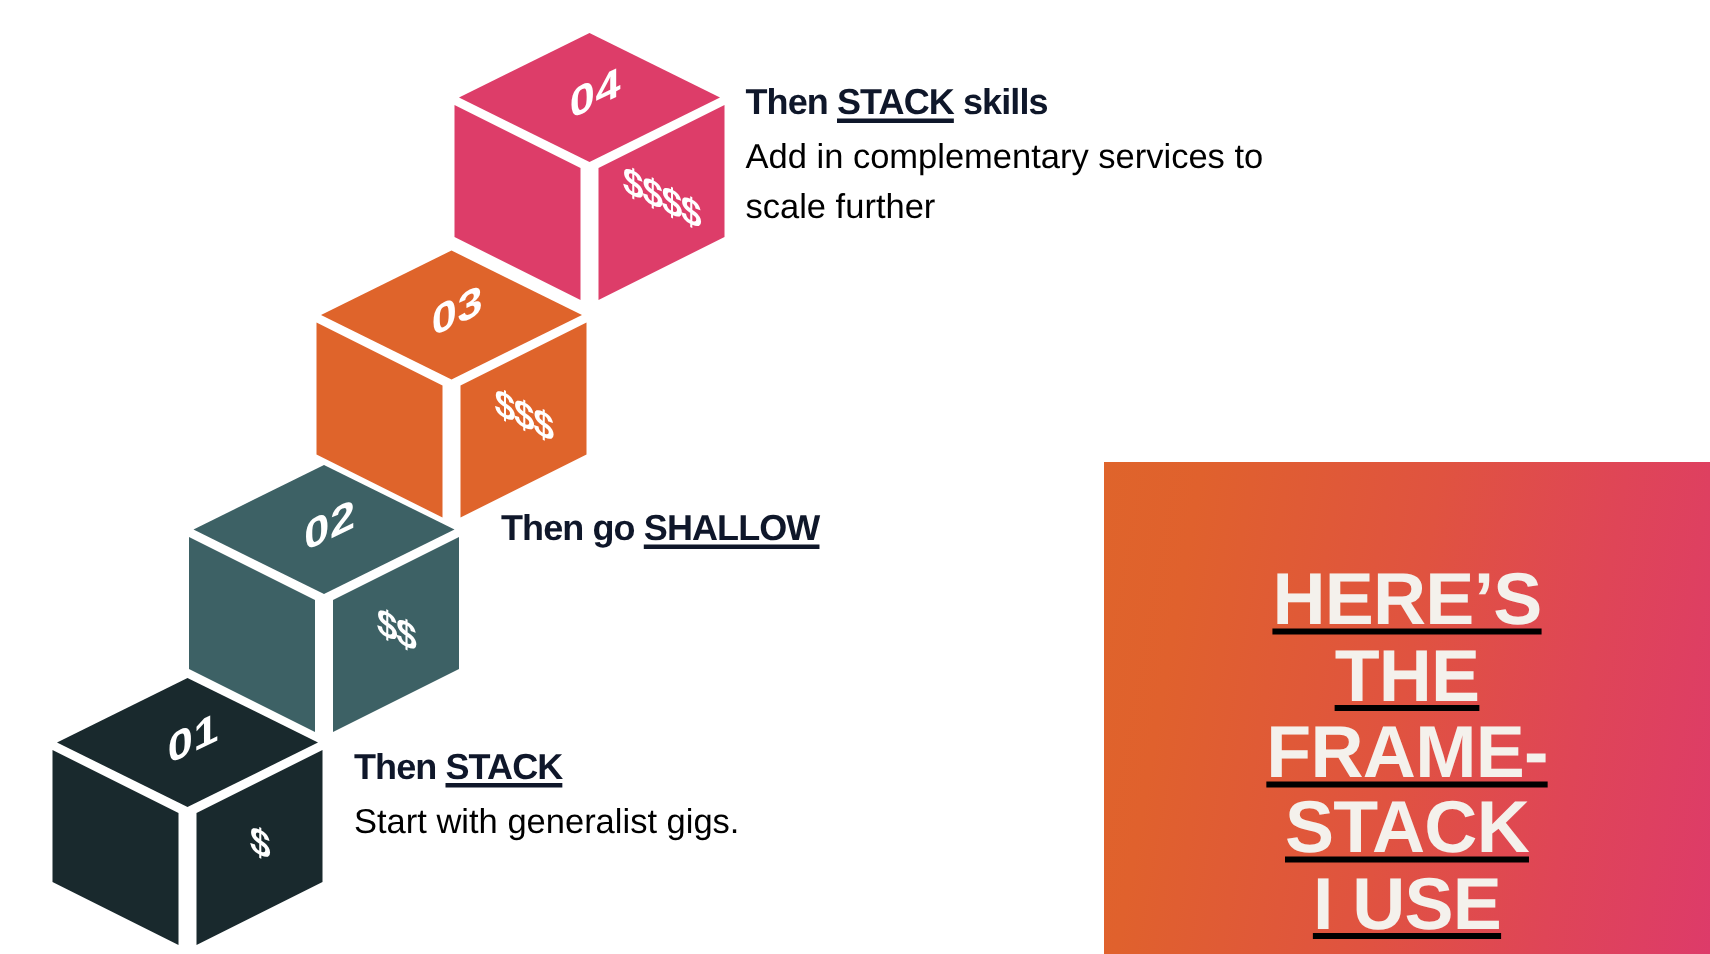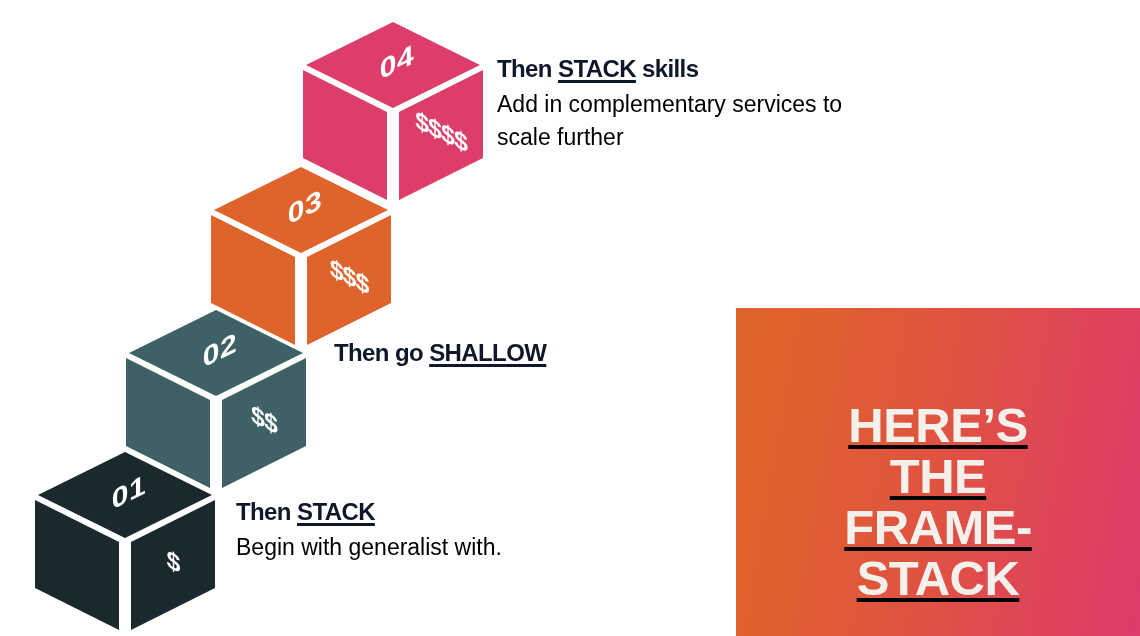--- a/index.html
+++ b/index.html
@@ -149,25 +149,26 @@
       <g transform="translate(90,43) skewY(-26) scale(1,0.92)">
         <text class="face-num" x="4" y="9" text-anchor="middle">01</text>
       </g>
       <g transform="translate(138,118) skewY(26)">
         <text class="face-money" x="0" y="0" text-anchor="middle">$</text>
       </g>
     </svg>
   </div>
   <div class="step-text" style="left:236px; top:499px;">
     <div class="step-title"><span>Then </span><span class="u">STACK</span><span></span></div>
-    <div class="step-desc">Begin with generalist with.</div>
+    <div class="step-desc">Start with generalist gigs.</div>
   </div>
 
   <div id="promo-panel">
     <div id="promo-text">
       <div>HERE’S</div>
       <div>THE</div>
       <div>FRAME-</div>
       <div>STACK</div>
+      <div>I USE</div>
     </div>
   </div>
 
 </div>
 
 </body></html>

